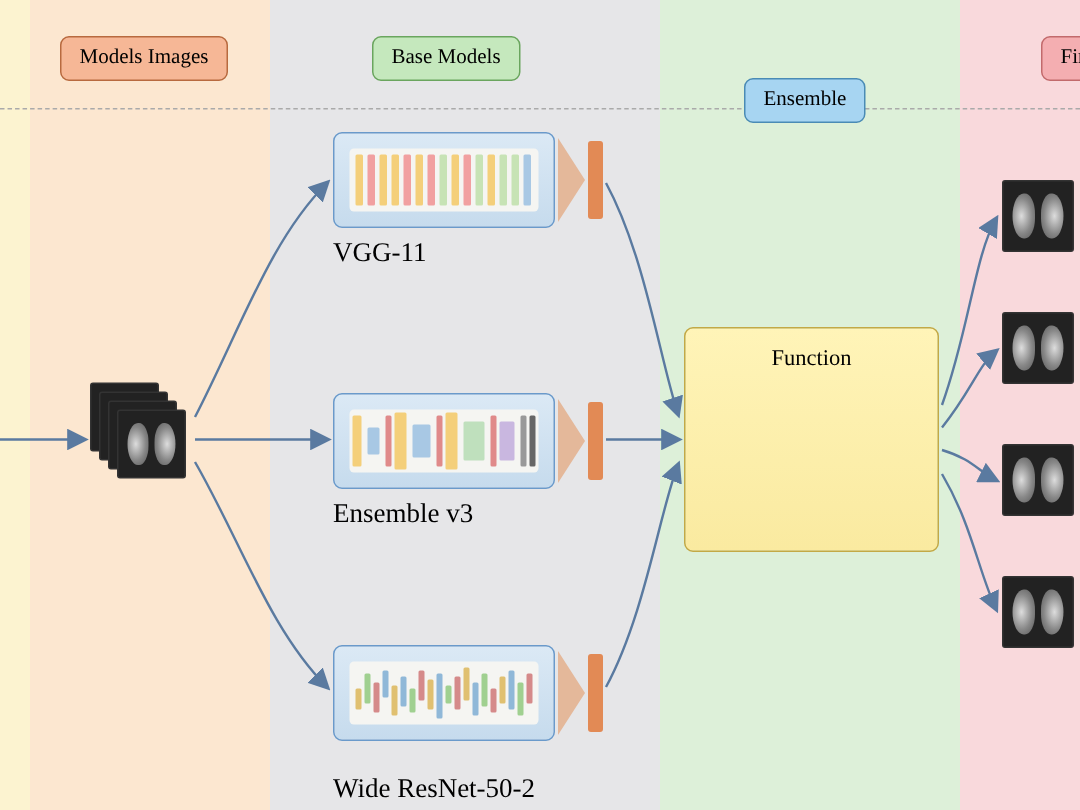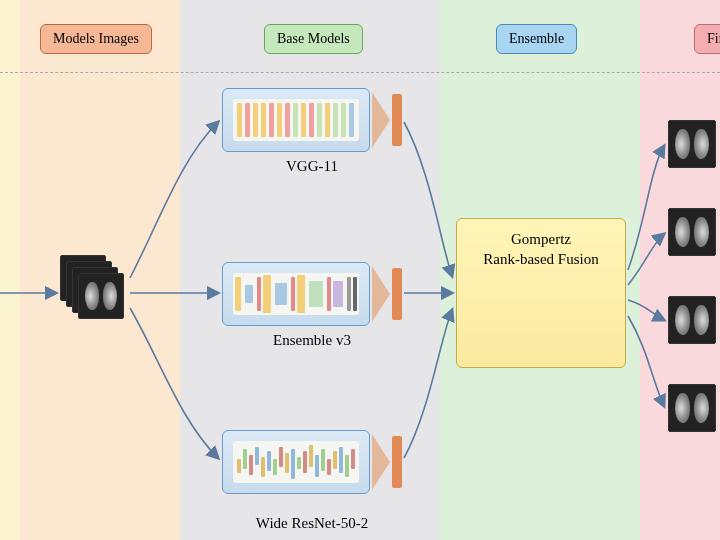--- a/index.html
+++ b/index.html
@@ -26,22 +26,22 @@
 .chip {
   position: absolute; top: 24px;
   padding: 6px 12px;
   border-radius: 6px;
   border: 1px solid;
   font-size: 14px;
   font-family: Georgia, serif;
   white-space: nowrap;
 }
 .chip.c1 { left: 40px; background: #f6b796; border-color: #b86a3f; }
-.chip.c2 { left: 248px; background: #c5e8bd; border-color: #6aa55e; margin-left: 16px; }
-.chip.c3 { left: 496px; background: #a7d5f2; border-color: #4a8bb5; }
+.chip.c2 { left: 248px; background: #c5e8bd; border-color: #6aa55e; }
+.chip.c3 { left: 496px; background: #a7d5f2; border-color: #4a8bb5; margin-top: 28px; }
 .chip.c4 { left: 694px; background: #f4aeb1; border-color: #c26a6c; }
 
 svg.arrows {
   position: absolute; left: 0; top: 0;
   width: 720px; height: 540px;
   pointer-events: none;
 }
 
 .ctstack {
   position: absolute;
@@ -87,21 +87,21 @@
   border-top: 28px solid transparent;
   border-bottom: 28px solid transparent;
   border-left: 18px solid #e4b89a;
 }
 .fc-bar {
   position: absolute; width: 10px; height: 52px;
   background: #e28a55; border-radius: 2px;
 }
 .model-label {
   position: absolute; left: 222px; width: 180px;
-  text-align: center; font-size: 15px;
+  text-align: left; font-size: 18px;
   font-family: Georgia, serif;
 }
 
 .fusion {
   position: absolute; left: 456px; top: 218px;
   width: 170px; height: 150px;
   background: linear-gradient(#fff4b8, #faeaa0);
   border: 1.5px solid #c3a946;
   border-radius: 6px;
   text-align: center;
@@ -217,22 +217,21 @@
     <div class="bar" style="left:106px;background:#90b8d8;top:6px;bottom:10px;width:4px"></div>
     <div class="bar" style="left:112px;background:#a0d090;top:14px;bottom:6px;width:4px"></div>
     <div class="bar" style="left:118px;background:#d58a8a;top:8px;bottom:14px;width:4px"></div>
   </div>
 </div>
 <div class="fc-tri" style="left:372px; top:434px"></div>
 <div class="fc-bar" style="left:392px; top:436px"></div>
 <div class="model-label" style="top:515px">Wide ResNet-50-2</div>
 
 <div class="fusion">
-  <span class="line">Gompertz</span>
-  <span class="line">Rank-based Fusion</span>
+  <span class="line">Function</span>
 </div>
 
 <div class="outimg" style="left:668px; top:120px"></div>
 <div class="outimg" style="left:668px; top:208px"></div>
 <div class="outimg" style="left:668px; top:296px"></div>
 <div class="outimg" style="left:668px; top:384px"></div>
 
 <svg class="arrows">
   <defs>
     <marker id="ah" markerWidth="9" markerHeight="9" refX="7" refY="4.5" orient="auto">

